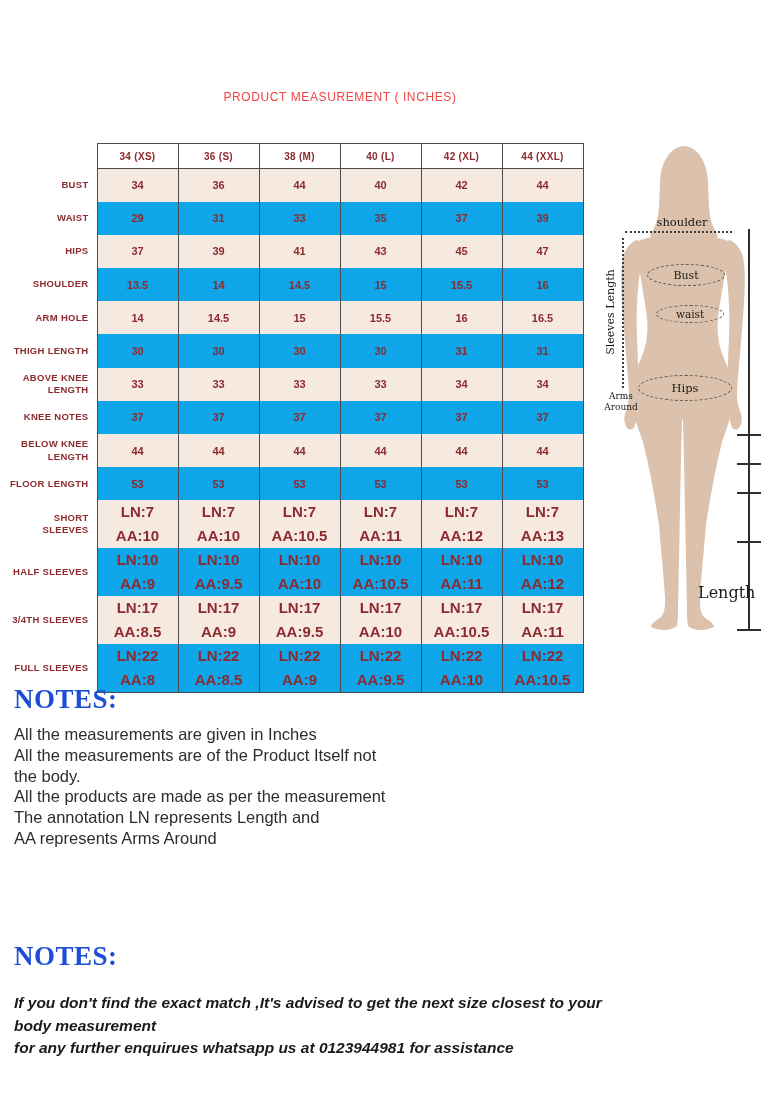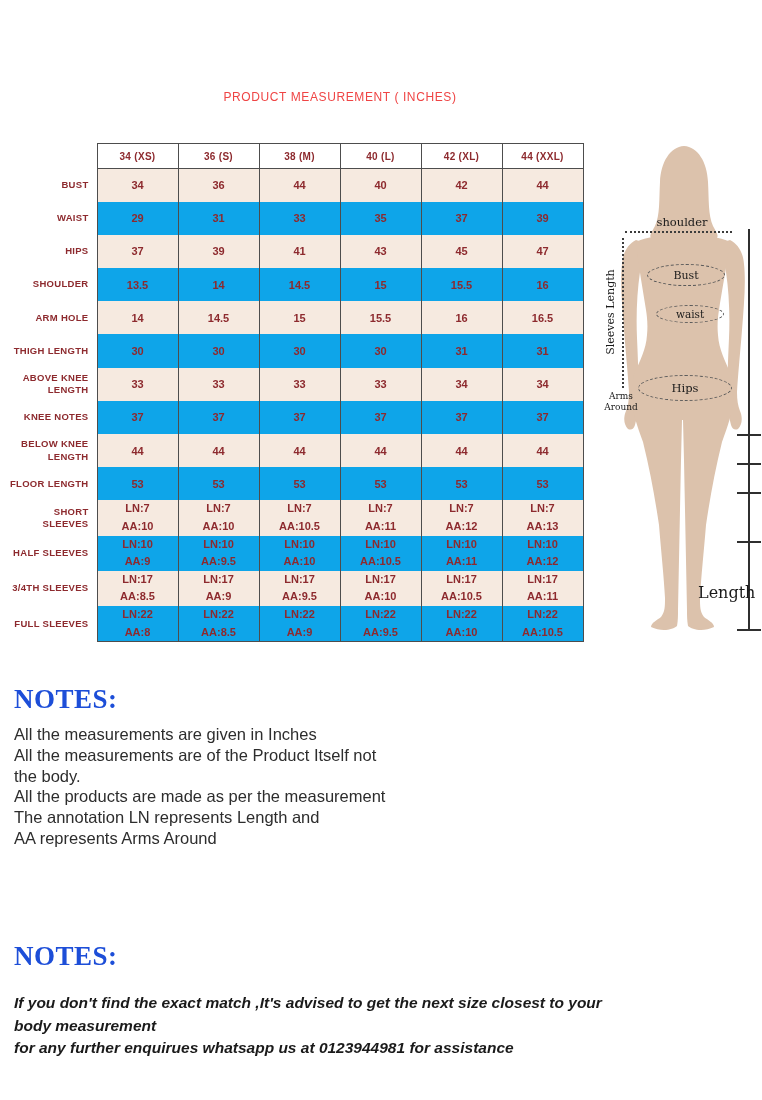--- a/index.html
+++ b/index.html
@@ -52,21 +52,21 @@
     text-align: center;
     vertical-align: middle;
     color: #8d2a2e;
     font-size: 11px; font-weight: bold;
     white-space: pre-line;
   }
   .size-table td.val:last-child { border-right: 1.5px solid #4d4d4d; }
   .size-table tbody tr:last-child td.val { border-bottom: 1.5px solid #4d4d4d; }
   .size-table tbody tr.light td.val { background: #f6eae0; }
   .size-table tbody tr.dark  td.val { background: #0ea5e9; }
-  .size-table td.val.multi { font-size: 11px; line-height: 1.6; }
+  .size-table td.val.multi { font-size: 15px; line-height: 1.6; }
   
   .figure {
     position: absolute;
     left: 592px; top: 120px; width: 170px; height: 520px;
   }
   .figure svg { position: absolute; left: 0; top: 0; }
   .fig-label {
     position: absolute;
     font-family: "DejaVu Serif", "Liberation Serif", serif;
     color: #1a1a1a;

